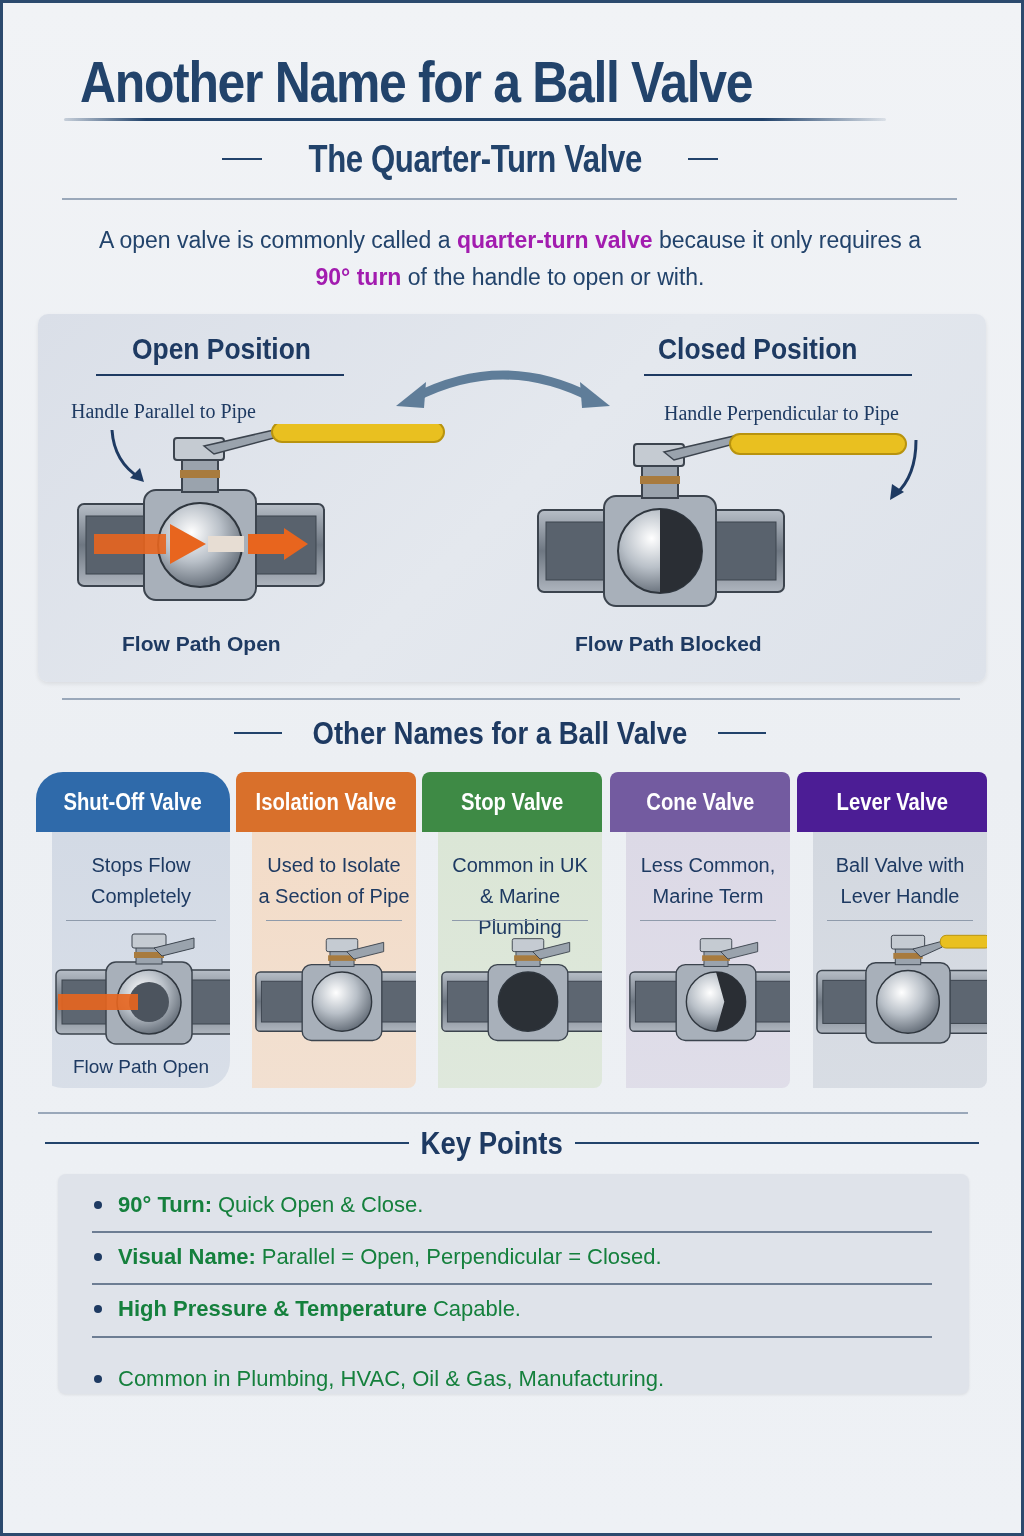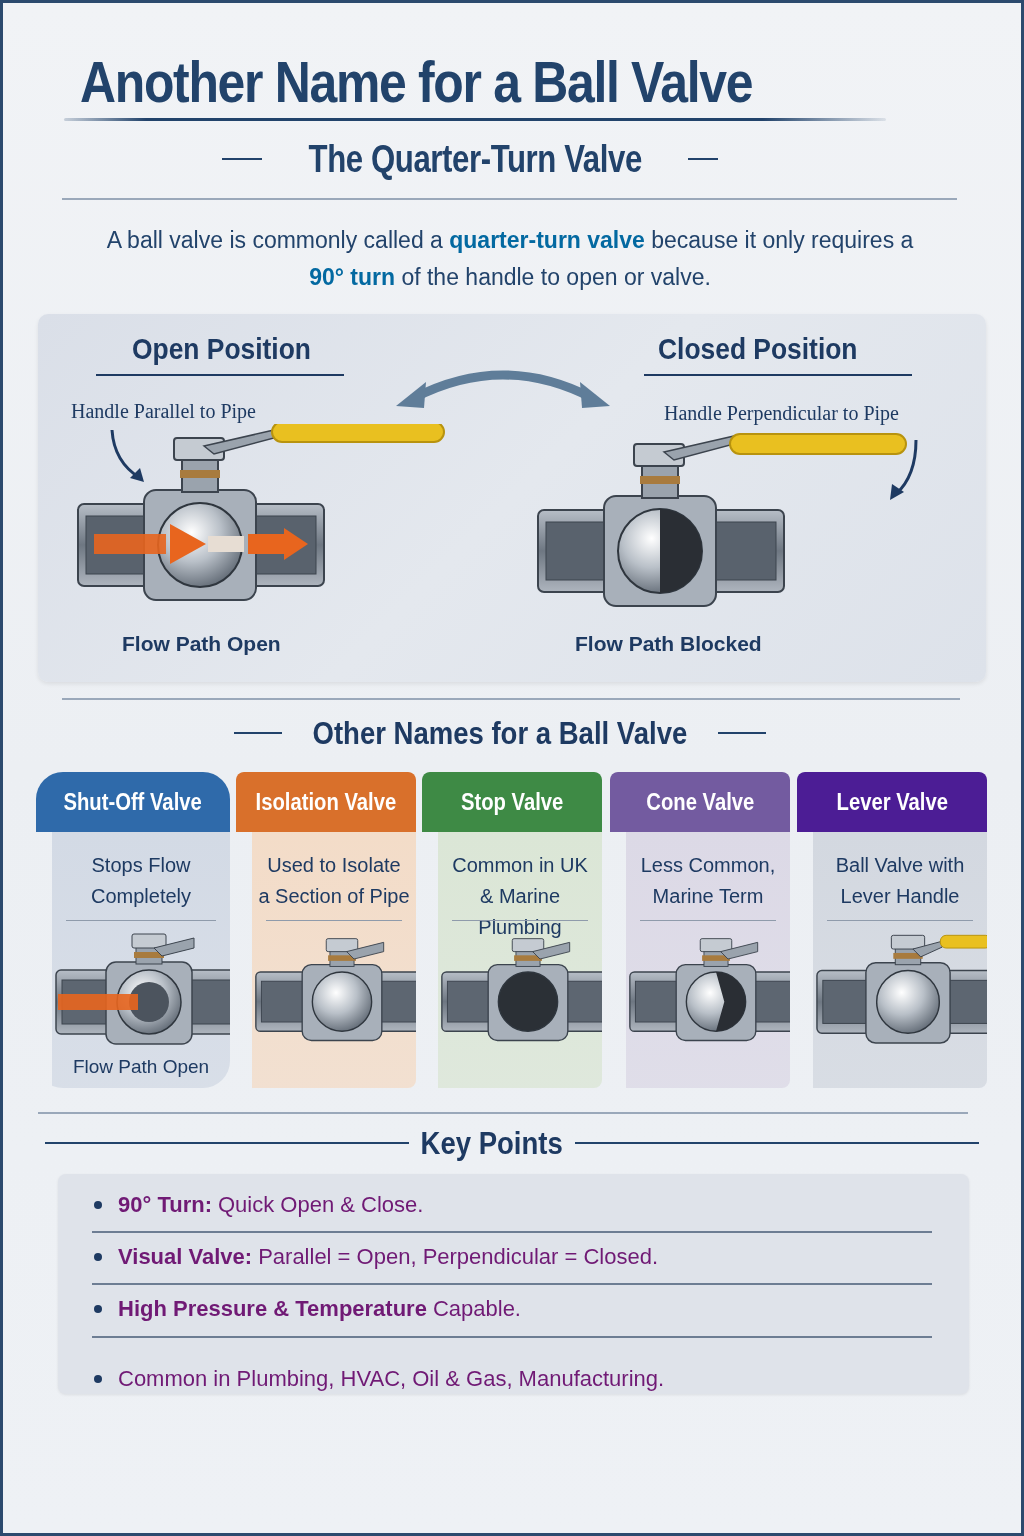--- a/index.html
+++ b/index.html
@@ -36,21 +36,21 @@
     font-weight: bold; font-size: 38px; color: #22436b;
     transform: scaleX(0.82); white-space: nowrap; letter-spacing: -0.5px;
   }
   .hr {
     position: absolute; height: 2px; background: #9aa8ba;
   }
   .intro {
     position: absolute; left: 90px; top: 222px; width: 840px;
     font-size: 23px; line-height: 37px; color: #22436b; text-align: center;
   }
-  .intro b { color: #0369a1; }
+  .intro b { color: #a21caf; }
 
   
   .panel {
     position: absolute; left: 38px; top: 314px; width: 948px; height: 368px;
     background: linear-gradient(135deg, #dadfe8 0%, #e4e8ee 50%, #dde2ea 100%);
     border-radius: 10px;
     box-shadow: 0 2px 4px rgba(0,0,0,0.08);
   }
   .pos-title {
     position: absolute; font-weight: bold; font-size: 30px; color: #1e3a62;
@@ -98,21 +98,21 @@
   }
   .card svg.valve { position: absolute; left: 2px; top: 100px; }
 
   
   .kp-box {
     position: absolute; left: 58px; top: 1174px; width: 911px; height: 220px;
     background: #dfe3ea; border-radius: 8px;
     box-shadow: 0 1px 3px rgba(0,0,0,0.08);
   }
   .kp-item {
-    position: absolute; left: 36px; font-size: 22px; color: #701a75; white-space: nowrap;
+    position: absolute; left: 36px; font-size: 22px; color: #15803d; white-space: nowrap;
     display: flex; align-items: center;
   }
   .kp-item .bullet {
     width: 8px; height: 8px; border-radius: 50%; background: #1e3a62; margin-right: 16px;
   }
   .kp-item b { margin-right: 6px; }
   .kp-rule { position: absolute; left: 34px; width: 840px; height: 2px; background: #6d7d93; }
 </style>
 </head>
 <body>
@@ -124,21 +124,21 @@
 
 <div class="subtitle-wrap">
   <span class="dash" style="width:40px"></span>
   <span class="subtitle">The Quarter-Turn Valve</span>
   <span class="dash" style="width:30px"></span>
 </div>
 
 <div class="hr" style="left:62px; top:198px; width:895px;"></div>
 
 <div class="intro">
-  <span>A ball valve is commonly called a </span><b>quarter-turn valve</b><span> because it only requires a </span><b>90°</b><b> turn</b><span> of the handle to open or valve.</span>
+  <span>A open valve is commonly called a </span><b>quarter-turn valve</b><span> because it only requires a </span><b>90°</b><b> turn</b><span> of the handle to open or with.</span>
 </div>
 
 <div class="panel">
   <div class="pos-title" style="left:94px; top:18px;">Open Position</div>
   <div class="pos-rule" style="left:58px; top:60px; width:248px;"></div>
   <div class="pos-note" style="left:33px; top:86px;">Handle Parallel to Pipe</div>
 
   <div class="pos-title" style="left:620px; top:18px;">Closed Position</div>
   <div class="pos-rule" style="left:606px; top:60px; width:268px;"></div>
   <div class="pos-note" style="left:626px; top:88px;">Handle Perpendicular to Pipe</div>
@@ -339,21 +339,21 @@
 
 <div class="kp-box">
   <div class="kp-item" style="top:18px;">
     <span class="bullet"></span>
     <b>90° Turn:</b>
     <span>Quick Open &amp; Close.</span>
   </div>
   <div class="kp-rule" style="top:57px;"></div>
   <div class="kp-item" style="top:70px;">
     <span class="bullet"></span>
-    <b>Visual Valve:</b>
+    <b>Visual Name:</b>
     <span>Parallel = Open, Perpendicular = Closed.</span>
   </div>
   <div class="kp-rule" style="top:109px;"></div>
   <div class="kp-item" style="top:122px;">
     <span class="bullet"></span>
     <b>High Pressure &amp; Temperature</b>
     <span>Capable.</span>
   </div>
   <div class="kp-rule" style="top:162px;"></div>
   <div class="kp-item" style="top:192px;">

